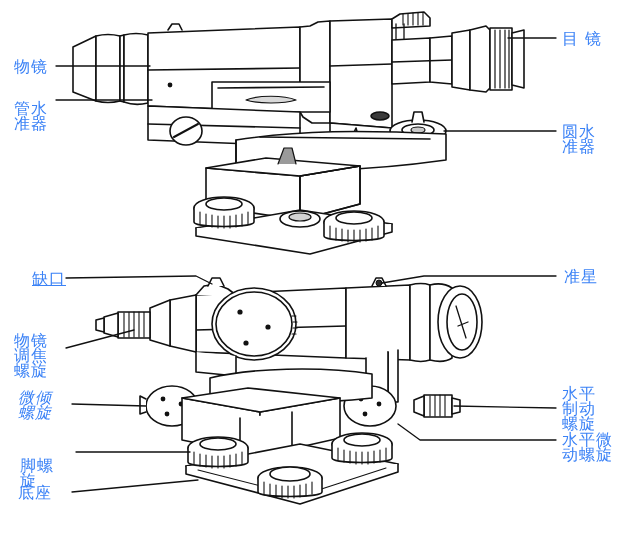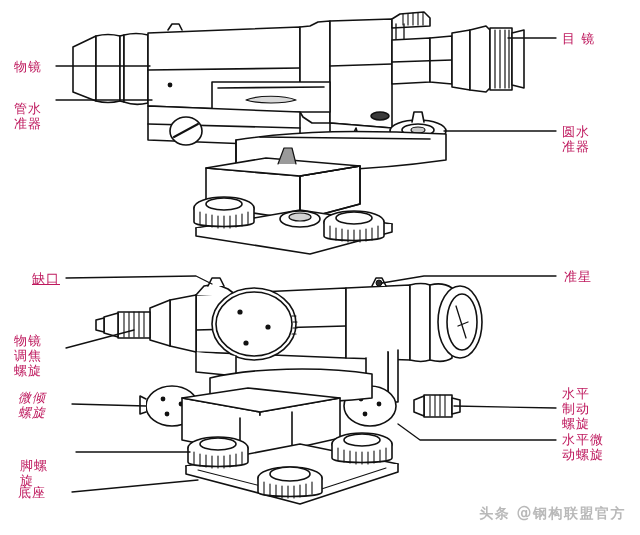--- a/index.html
+++ b/index.html
@@ -8,24 +8,24 @@
     font-family:"DejaVu Sans","Liberation Sans",sans-serif;
     color:#111;
     position:relative;
     overflow:hidden;
   }
   #stage{position:absolute;left:0;top:0;width:640px;height:535px;}
   svg.art{position:absolute;left:0;top:0;width:640px;height:535px;}
 
   .lbl{
     position:absolute;
-    font-size:13px;
+    font-size:16px;
     line-height:15px;
     letter-spacing:1px;
-    color:#be185d;
+    color:#3b82f6;
     white-space:pre;
     font-weight:500;
   }
   .lbl.r{text-align:left;}
   .lbl.l{text-align:left;}
 
   .wm{
     position:absolute;
     right:14px;bottom:12px;
     font-size:14px;
@@ -333,15 +333,14 @@
 螺旋</div>
   <div class="lbl l" style="left:20px;top:458px;">脚螺
 旋</div>
   <div class="lbl l" style="left:18px;top:485px;">底座</div>
   <div class="lbl r" style="left:562px;top:386px;">水平
 制动
 螺旋</div>
   <div class="lbl r" style="left:562px;top:432px;">水平微
 动螺旋</div>
 
-  <div class="wm"><span>头条</span> <span class="at">@</span><span>钢构联盟官方</span></div>
 
 </div>
 
 </body></html>

